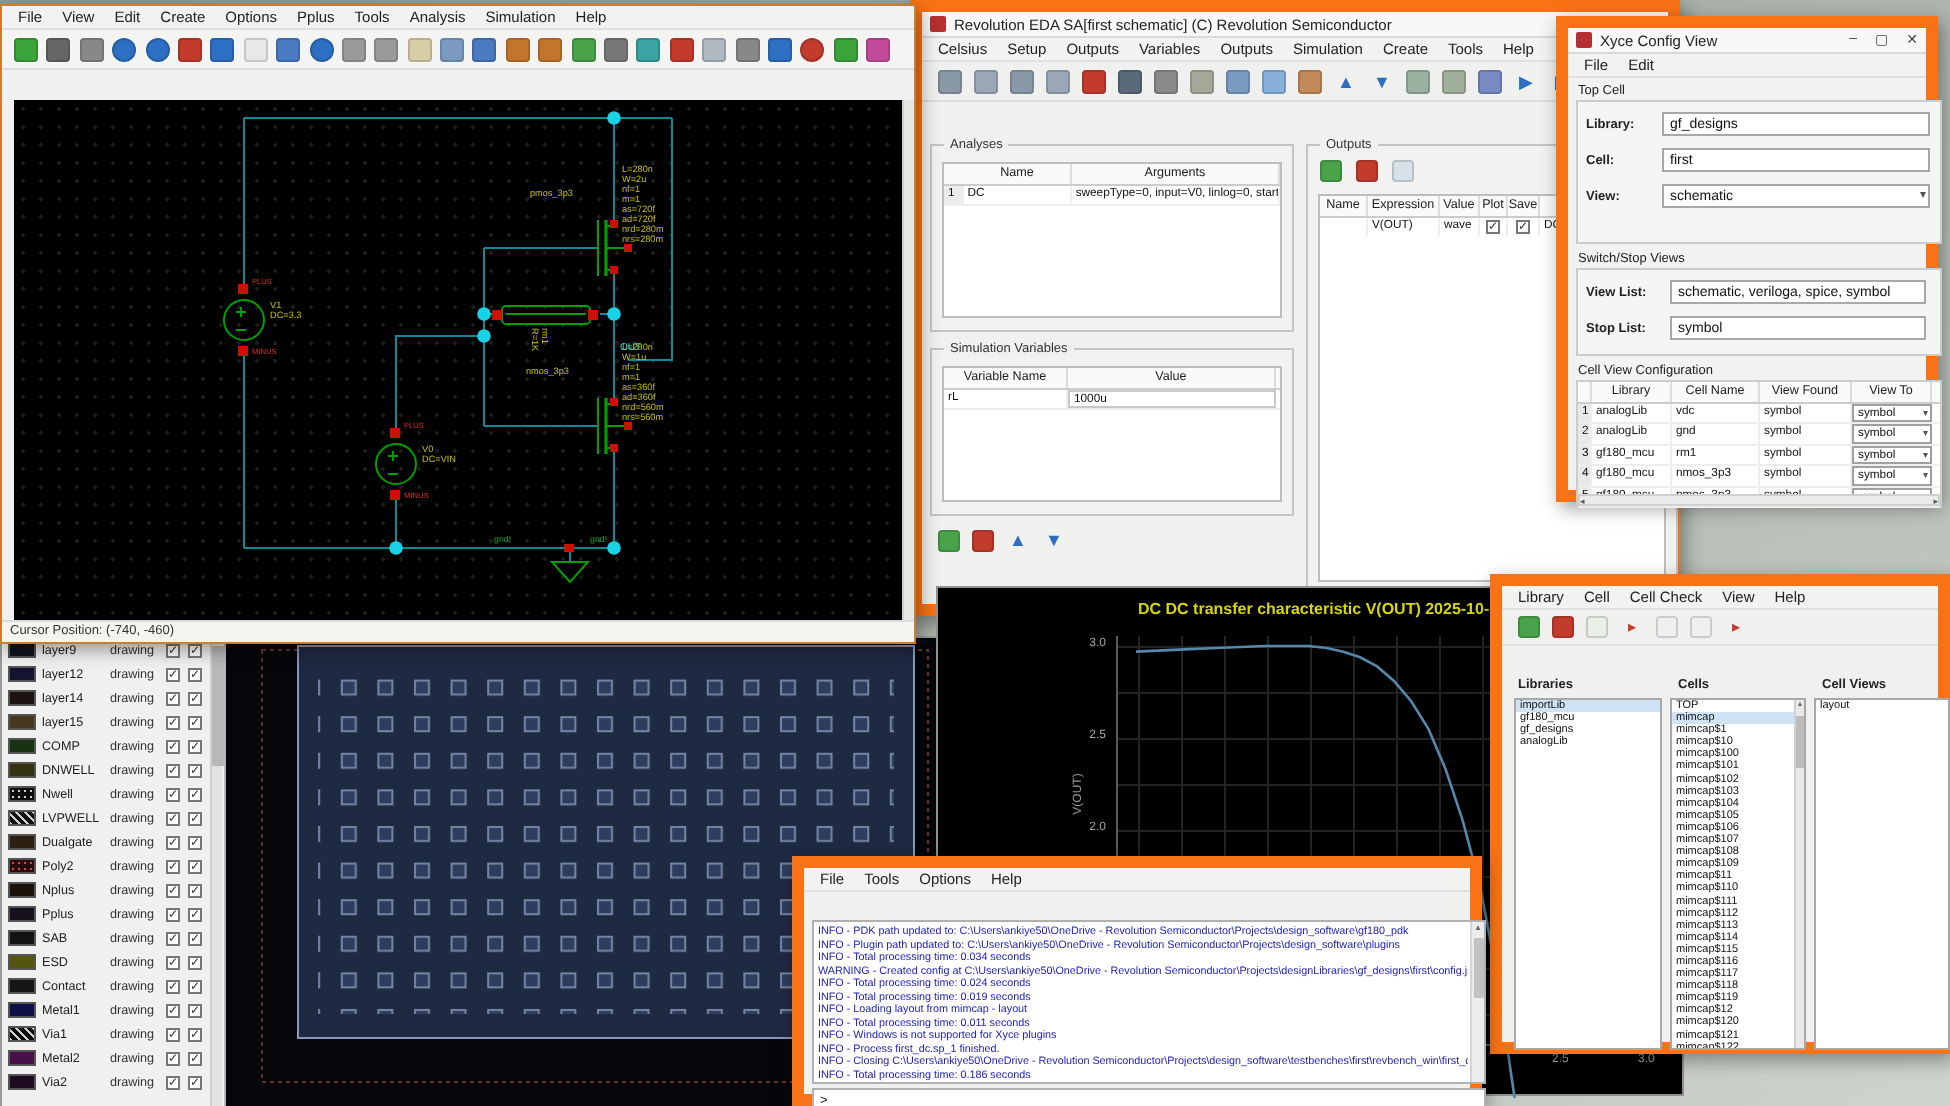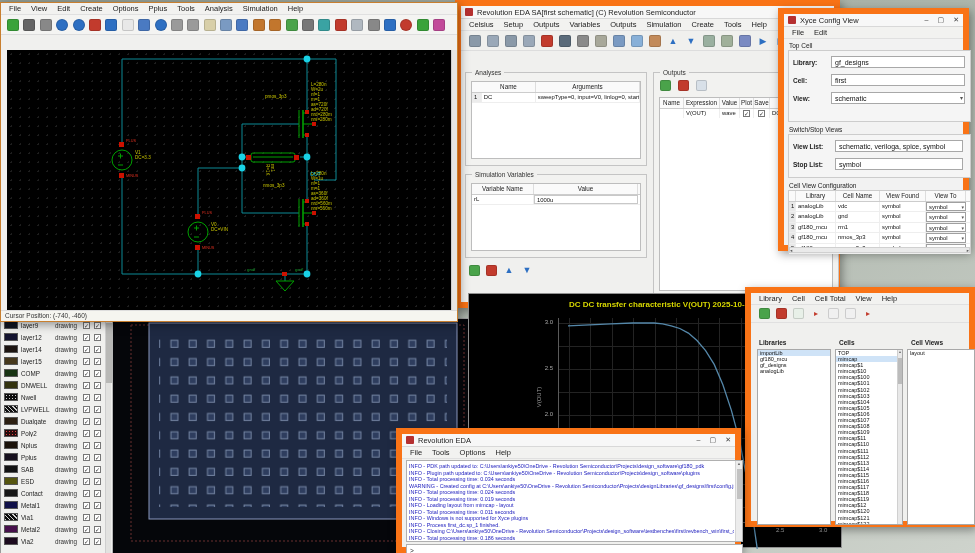--- a/index.html
+++ b/index.html
@@ -645,21 +645,21 @@
         <span>◂</span>
         <span>▸</span>
       </div>
   </div>
 </div>
 
 <div class="win lib">
   <div class="menubar">
       <span class="mi">Library</span>
       <span class="mi">Cell</span>
-      <span class="mi">Cell Total</span>
+      <span class="mi">Cell Check</span>
       <span class="mi">View</span>
       <span class="mi">Help</span>
     </div>
   <div class="toolbar">
     <span class="chip sm" style="background:#4aa34a"></span>
     <span class="chip sm" style="background:#c23b2d"></span>
     <span class="chip sm" style="background:#e8f0e8"></span>
     <span class="gicon" style="color:#c23b2d;font-size:8px">▸</span>
     <span class="chip sm" style="background:#f0f0f0"></span>
     <span class="chip sm" style="background:#f0f0f0"></span>
@@ -707,29 +707,20 @@
         <div class="li">mimcap$122</div>
       </div>
     <div class="cscroll"><span>▲</span><div class="cthumb"></div></div>
   </div>
   <div class="listbox" style="left:156px;top:56px;width:68px;height:176px">
       <div class="li">layout</div>
     </div>
 </div>
 
 <div class="win con">
-  <div class="tbar">
-    <span class="appico"></span>
-    <span class="ttxt">Revolution EDA</span>
-    <span class="wctl">
-        <span>–</span>
-        <span>▢</span>
-        <span>✕</span>
-      </span>
-  </div>
   <div class="menubar">
       <span class="mi">File</span>
       <span class="mi">Tools</span>
       <span class="mi">Options</span>
       <span class="mi">Help</span>
     </div>
   <div class="logbox">
     <div>
         <div class="logline">INFO - PDK path updated to: C:\Users\ankiye50\OneDrive - Revolution Semiconductor\Projects\design_software\gf180_pdk</div>
         <div class="logline">INFO - Plugin path updated to: C:\Users\ankiye50\OneDrive - Revolution Semiconductor\Projects\design_software\plugins</div>

